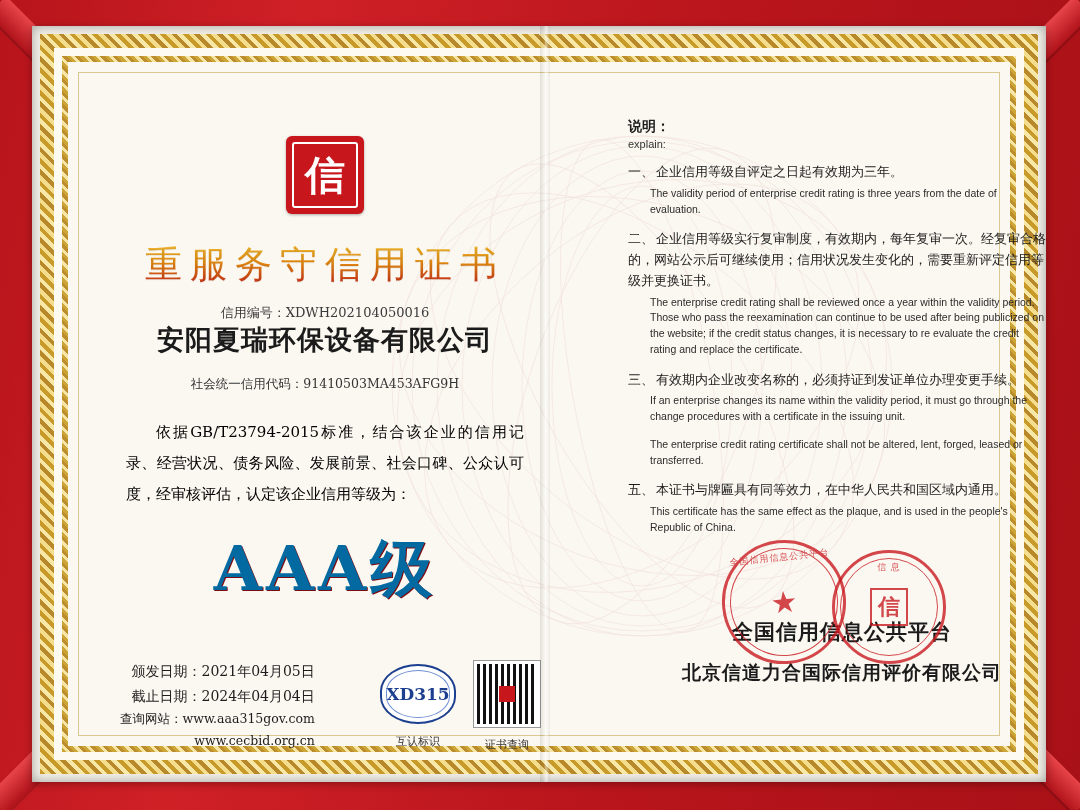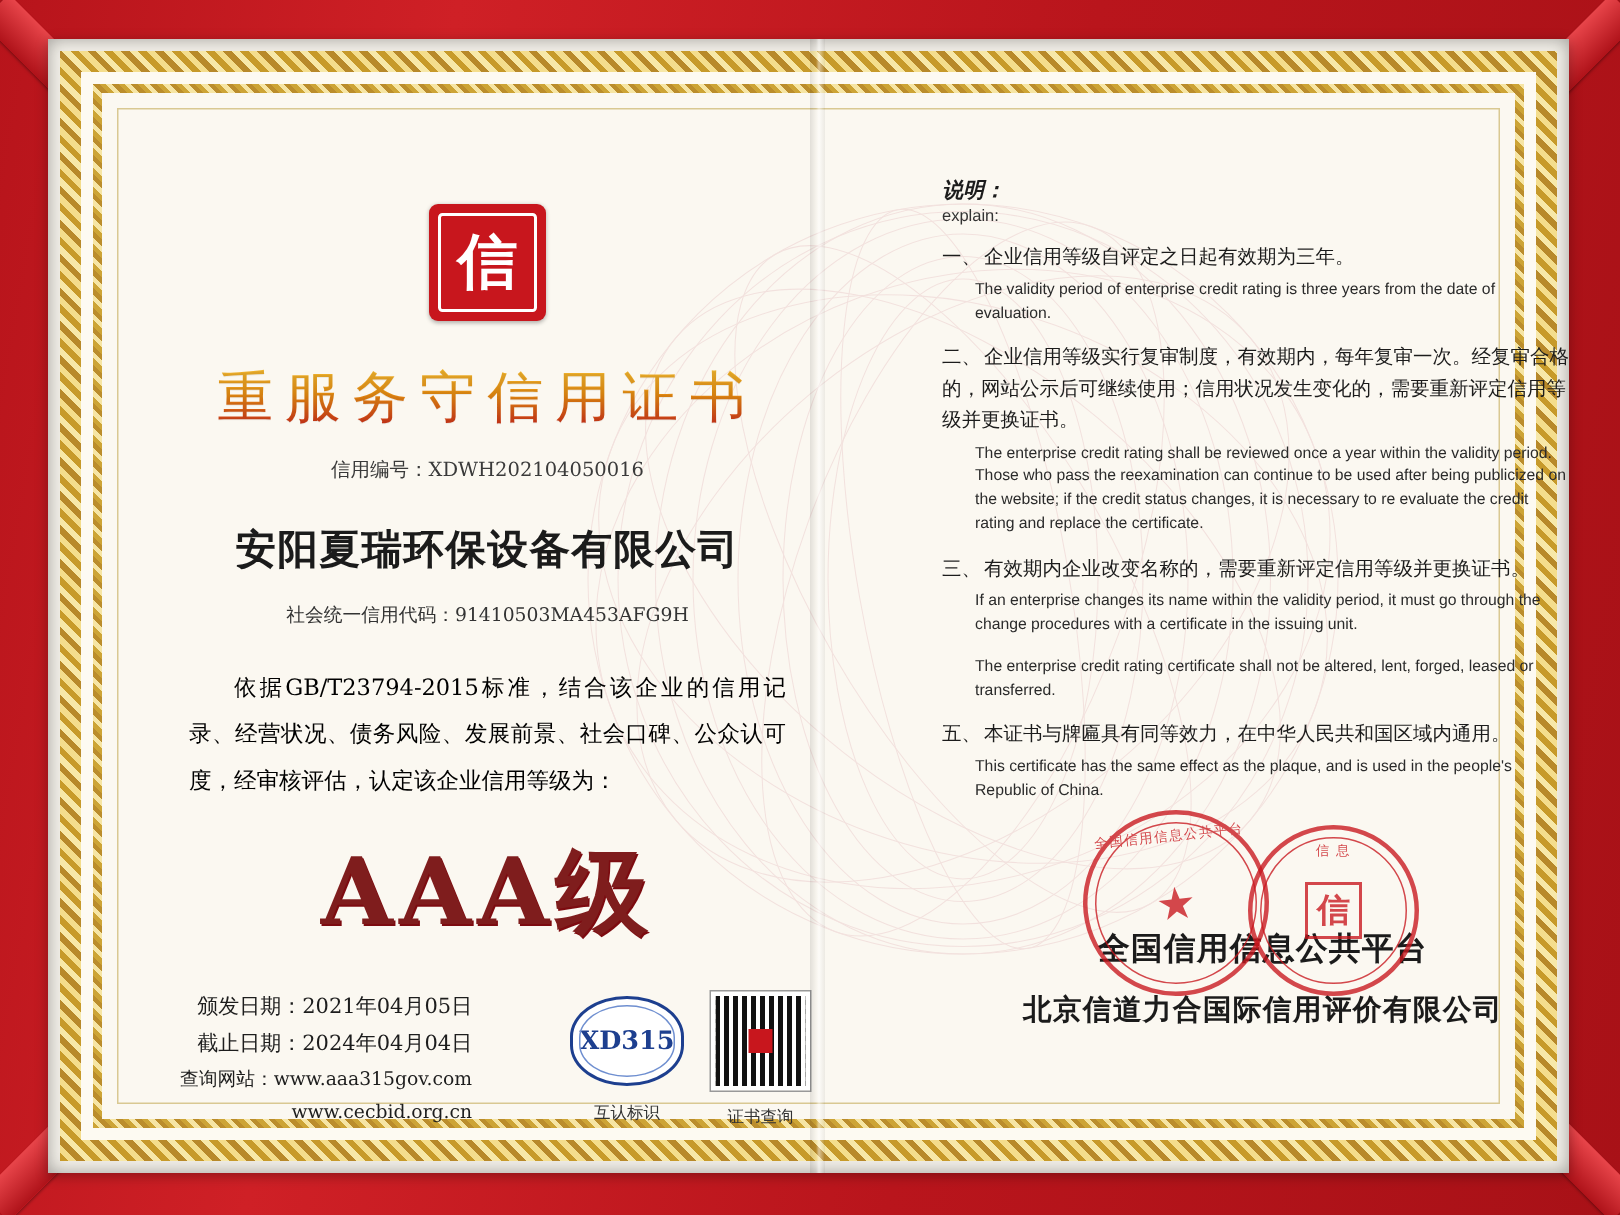--- a/index.html
+++ b/index.html
@@ -76,31 +76,31 @@
   }
   .title{
     margin-top:26px;font-family:"DejaVu Serif",serif;font-weight:400;
     font-size:37px;letter-spacing:8px;
     background:linear-gradient(180deg,#f2c43a 0%,#e38b12 45%,#c2141b 100%);
     -webkit-background-clip:text;background-clip:text;color:transparent;
     text-shadow:0 1px 0 rgba(0,0,0,.06);
   }
   .cert-no{margin-top:14px;font-size:13px;color:#3a3a3a;font-family:"DejaVu Serif",serif;}
   .company{
-    margin-top:26px;font-family:"DejaVu Serif",serif;font-weight:700;
+    font-family:"DejaVu Serif",serif;font-weight:700;
     font-size:27px;color:#1b1b1b;letter-spacing:1px;
   }
   .usci{margin-top:18px;font-size:12.5px;color:#333;font-family:"DejaVu Serif",serif;}
   .body-text{
     margin:24px 16px 0;font-size:15px;line-height:2.05;color:#000000;
     text-align:justify;text-indent:2em;font-family:"DejaVu Serif",serif;
   }
   .grade{
     margin-top:18px;font-family:"DejaVu Serif",serif;font-weight:700;
-    font-size:62px;color:#7f1d1d;letter-spacing:4px;
+    font-size:62px;color:#0369a1;letter-spacing:4px;
     text-shadow:1px 1px 0 #7d0b10;
   }
   .footer{
     position:absolute;left:10px;bottom:10px;width:420px;
     display:flex;align-items:flex-end;justify-content:space-between;
   }
   .dates{text-align:right;font-size:14px;line-height:1.75;color:#1d1d1d;font-family:"DejaVu Serif",serif;}
   .dates .web{font-size:12.5px;}
   .marks{display:flex;gap:18px;align-items:center;}
   .mark{text-align:center;font-size:11px;color:#333;}
@@ -116,21 +116,21 @@
      repeating-linear-gradient(90deg,#111 0 3px,#fff 3px 6px),
      repeating-linear-gradient(0deg,#111 0 3px,transparent 3px 6px);
      border:3px solid #fff;outline:1px solid #999;position:relative;}
   .qr:after{content:"";position:absolute;left:50%;top:50%;width:16px;height:16px;margin:-8px 0 0 -8px;background:#c8161d;}
   .mark-label{margin-top:10px;}
 
   
   .right{
     position:absolute;left:596px;top:92px;width:420px;height:640px;color:#1c1c1c;
   }
-  .explain-cn{font-size:14px;font-weight:700;font-family:"DejaVu Serif",serif;font-style:italic;}
+  .explain-cn{font-size:14px;font-weight:700;font-family:"DejaVu Serif",serif;}
   .explain-en{font-size:11px;color:#333;margin-top:2px;}
   .item{margin-top:12px;}
   .item .cn{font-size:13px;line-height:1.6;font-family:"DejaVu Serif",serif;}
   .item .en{font-size:10.5px;line-height:1.5;color:#2b2b2b;margin-top:3px;padding-left:22px;}
   .item .cn .num{margin-right:2px;}
 
   
   .issuer{
     position:absolute;left:600px;bottom:96px;width:420px;text-align:center;
     font-family:"DejaVu Serif",serif;color:#1b1b1b;
@@ -266,21 +266,21 @@
 
       <div class="item">
         <div class="cn">
           <span class="num">二、</span><span>企业信用等级实行复审制度，有效期内，每年复审一次。经复审合格的，网站公示后可继续使用；信用状况发生变化的，需要重新评定信用等级并更换证书。</span>
         </div>
         <div class="en">The enterprise credit rating shall be reviewed once a year within the validity period. Those who pass the reexamination can continue to be used after being publicized on the website; if the credit status changes, it is necessary to re evaluate the credit rating and replace the certificate.</div>
       </div>
 
       <div class="item">
         <div class="cn">
-          <span class="num">三、</span><span>有效期内企业改变名称的，需要重新评定信用等级并更换证书。</span>
+          <span class="num">三、</span><span>有效期内企业改变名称的，必须持证到发证单位办理变更手续。</span>
         </div>
         <div class="en">If an enterprise changes its name within the validity period, it must go through the change procedures with a certificate in the issuing unit.</div>
       </div>
 
       <div class="item">
         <div class="en">The enterprise credit rating certificate shall not be altered, lent, forged, leased or transferred.</div>
       </div>
 
       <div class="item">
         <div class="cn">

